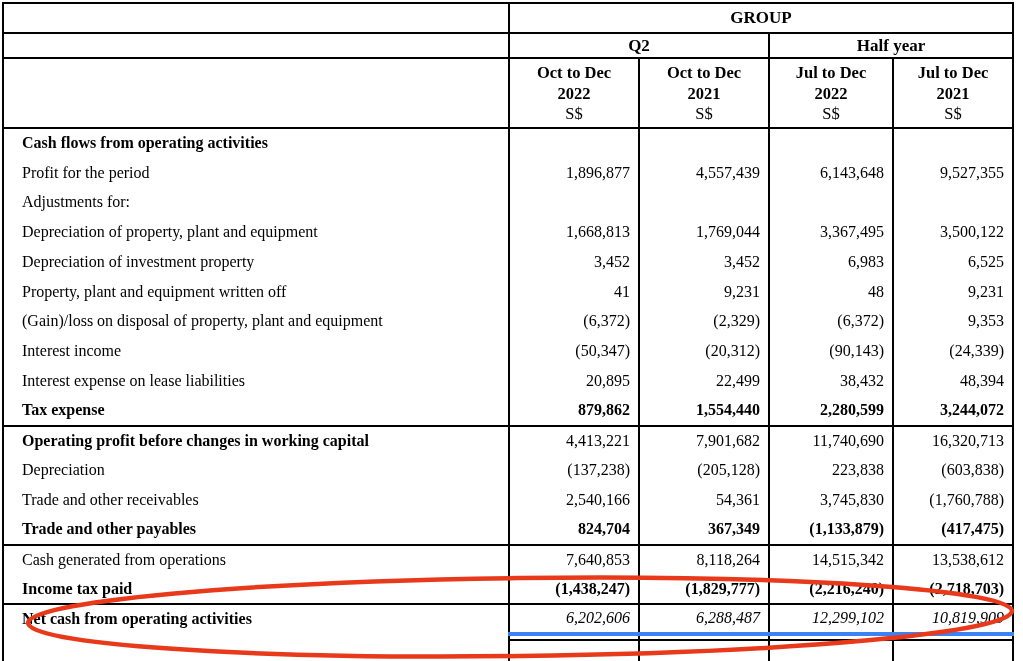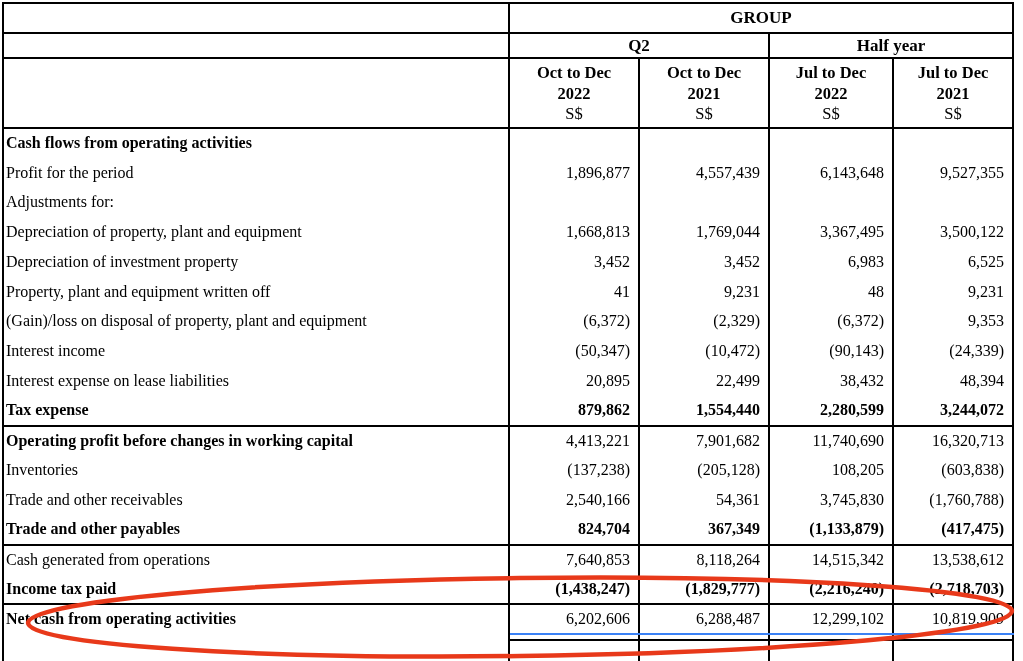--- a/index.html
+++ b/index.html
@@ -38,25 +38,25 @@
   tr.r3 .cur   { line-height: 20px; font-weight: normal; }
 
   
   tbody tr { height: 29.75px; }
   tbody td {
     border-left: 2px solid #000;
     border-right: 2px solid #000;
     font-size: 16px;
     vertical-align: middle;
   }
-  td.label { text-align: left; padding-left: 2px; }
+  td.label { text-align: left; padding-left: 18px; }
   td.val   { text-align: right; padding-right: 8px; }
   .bold    { font-weight: bold; }
   tr.rule-after td { border-bottom: 2px solid #000; font-weight: bold; }
-  tr.total-row td.val { border-bottom: 2px solid #3b82f6; }
+  tr.total-row td.val { border-bottom: 4px solid #3b82f6; font-style: italic; }
   tr.dbl { height: 6px; }
   tr.dbl td.val { border-bottom: 2px solid #000; }
   tr.filler { height: 22px; }
 
   .overlay {
     position: absolute; left: 0; top: 0;
     width: 1023px; height: 661px;
     pointer-events: none;
   }
 </style>
@@ -153,21 +153,21 @@
         <tr>
           <td class="label">(Gain)/loss on disposal of property, plant and equipment</td>
           <td class="val">(6,372)</td>
           <td class="val">(2,329)</td>
           <td class="val">(6,372)</td>
           <td class="val">9,353</td>
         </tr>
         <tr>
           <td class="label">Interest income</td>
           <td class="val">(50,347)</td>
-          <td class="val">(10,472)</td>
+          <td class="val">(20,312)</td>
           <td class="val">(90,143)</td>
           <td class="val">(24,339)</td>
         </tr>
         <tr>
           <td class="label">Interest expense on lease liabilities</td>
           <td class="val">20,895</td>
           <td class="val">22,499</td>
           <td class="val">38,432</td>
           <td class="val">48,394</td>
         </tr>
@@ -179,24 +179,24 @@
           <td class="val">3,244,072</td>
         </tr>
         <tr>
           <td class="label bold">Operating profit before changes in working capital</td>
           <td class="val">4,413,221</td>
           <td class="val">7,901,682</td>
           <td class="val">11,740,690</td>
           <td class="val">16,320,713</td>
         </tr>
         <tr>
-          <td class="label">Inventories</td>
+          <td class="label">Depreciation</td>
           <td class="val">(137,238)</td>
           <td class="val">(205,128)</td>
-          <td class="val">108,205</td>
+          <td class="val">223,838</td>
           <td class="val">(603,838)</td>
         </tr>
         <tr>
           <td class="label">Trade and other receivables</td>
           <td class="val">2,540,166</td>
           <td class="val">54,361</td>
           <td class="val">3,745,830</td>
           <td class="val">(1,760,788)</td>
         </tr>
         <tr class="rule-after">

